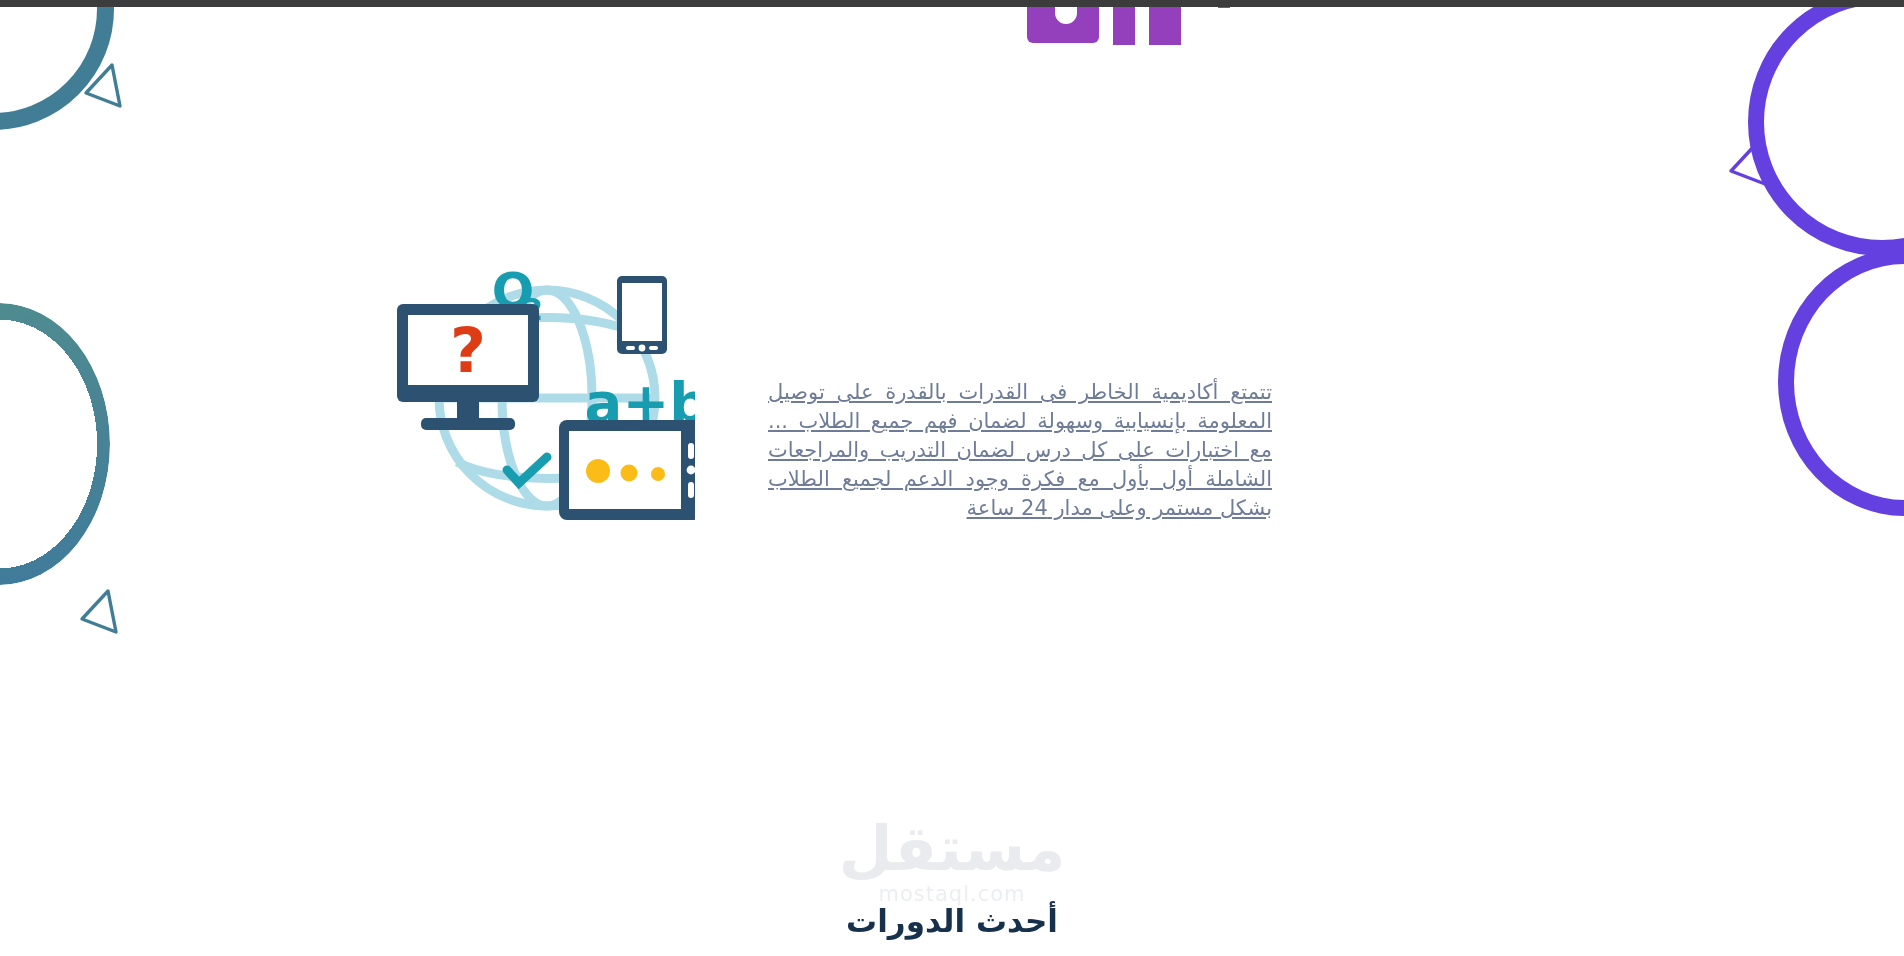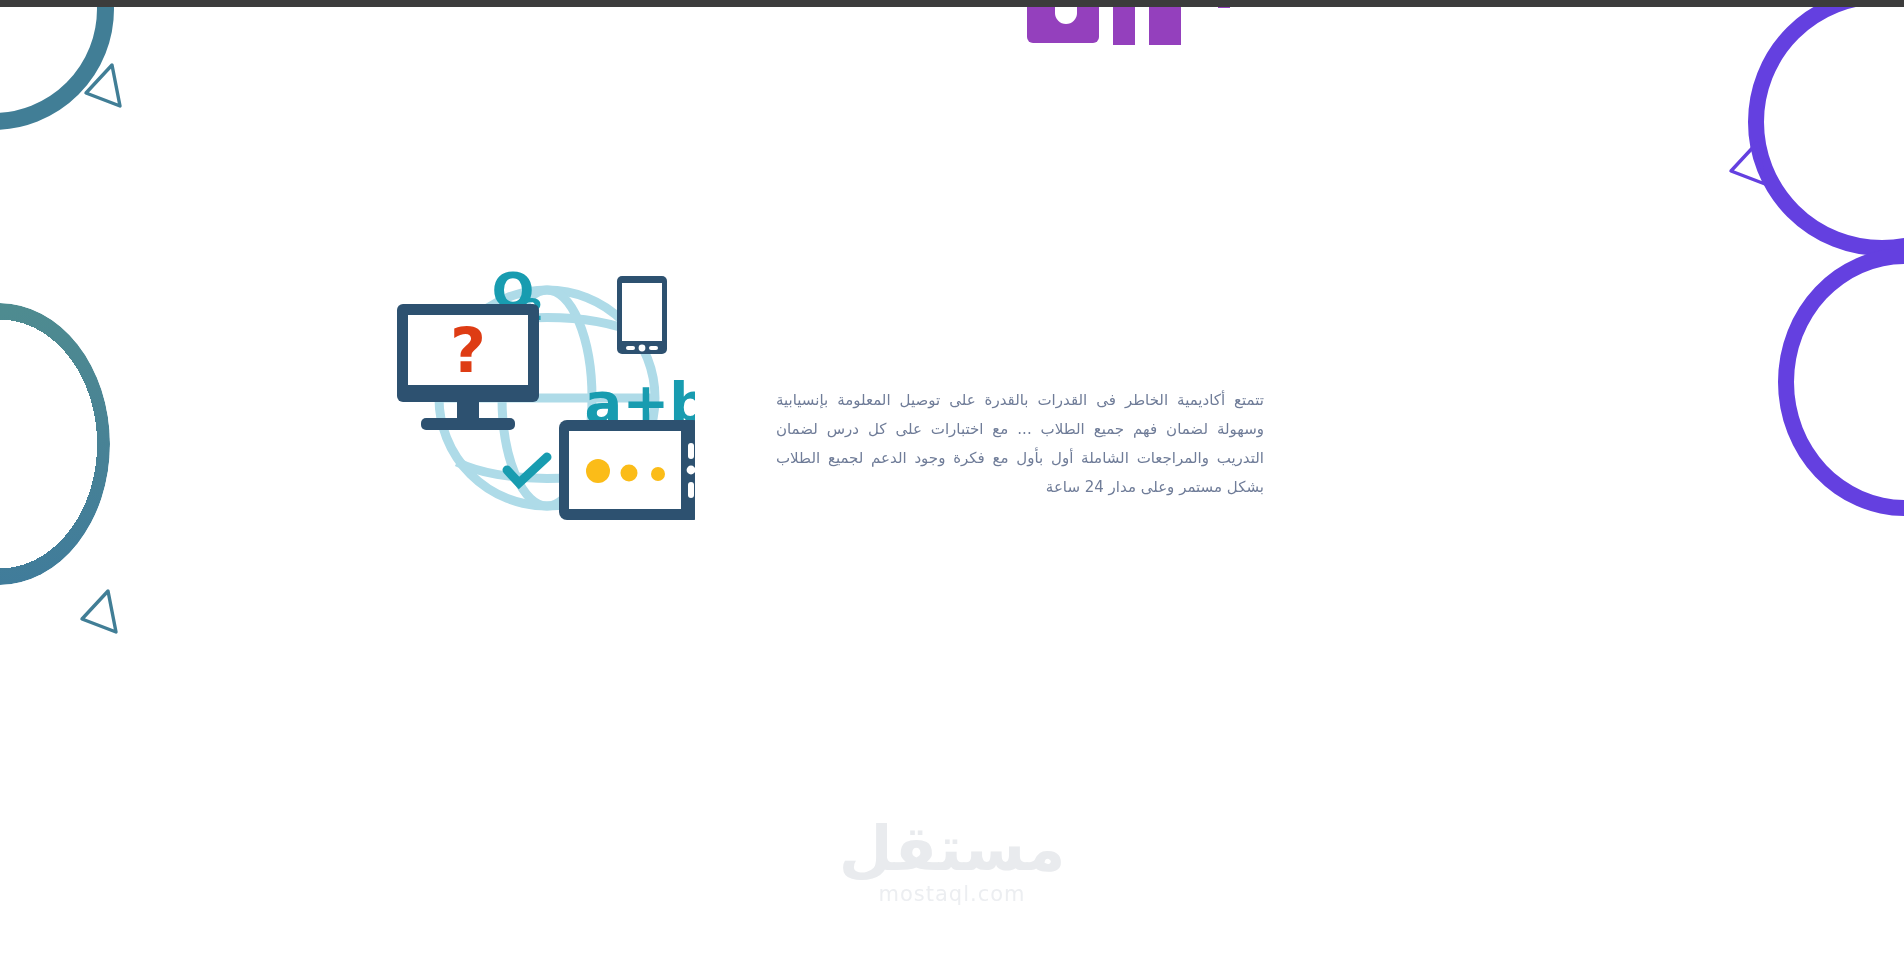--- a/index.html
+++ b/index.html
@@ -88,26 +88,27 @@
     font-family:"DejaVu Sans", sans-serif;
     font-size:34px;
     font-weight:700;
     line-height:1.2;
     color:#17304c;
     letter-spacing:0;
     margin:0 0 26px 0;
   }
   .mission p {
     font-family:"DejaVu Sans", sans-serif;
-    font-size:15px;
+    font-size:21px;
     line-height:29px;
     color:#6f7c98;
     text-align:justify;
     text-align-last:right;
-    margin:16px;
+    margin:8px;
+    text-decoration:underline;
   }
 
   
   .illustration {
     position:absolute;
     z-index:8;
     top:250px;
     left:395px;
     width:300px;
     height:290px;
@@ -284,16 +285,17 @@
   <div class="mission">
     <p>تتمتع أكاديمية الخاطر فى القدرات بالقدرة على توصيل المعلومة بإنسيابية وسهولة لضمان فهم جميع الطلاب ... مع اختبارات على كل درس لضمان التدريب والمراجعات الشاملة أول بأول مع فكرة وجود الدعم لجميع الطلاب بشكل مستمر وعلى مدار 24 ساعة</p>
   </div>
 
   <div class="bottom-block">
     <div class="bottom-inner">
       <div class="watermark">
         <div class="watermark-word">مستقل</div>
         <div class="watermark-url">mostaql.com</div>
       </div>
+      <div class="section-title">أحدث الدورات</div>
     </div>
   </div>
 
 </div>
 
 </body></html>

